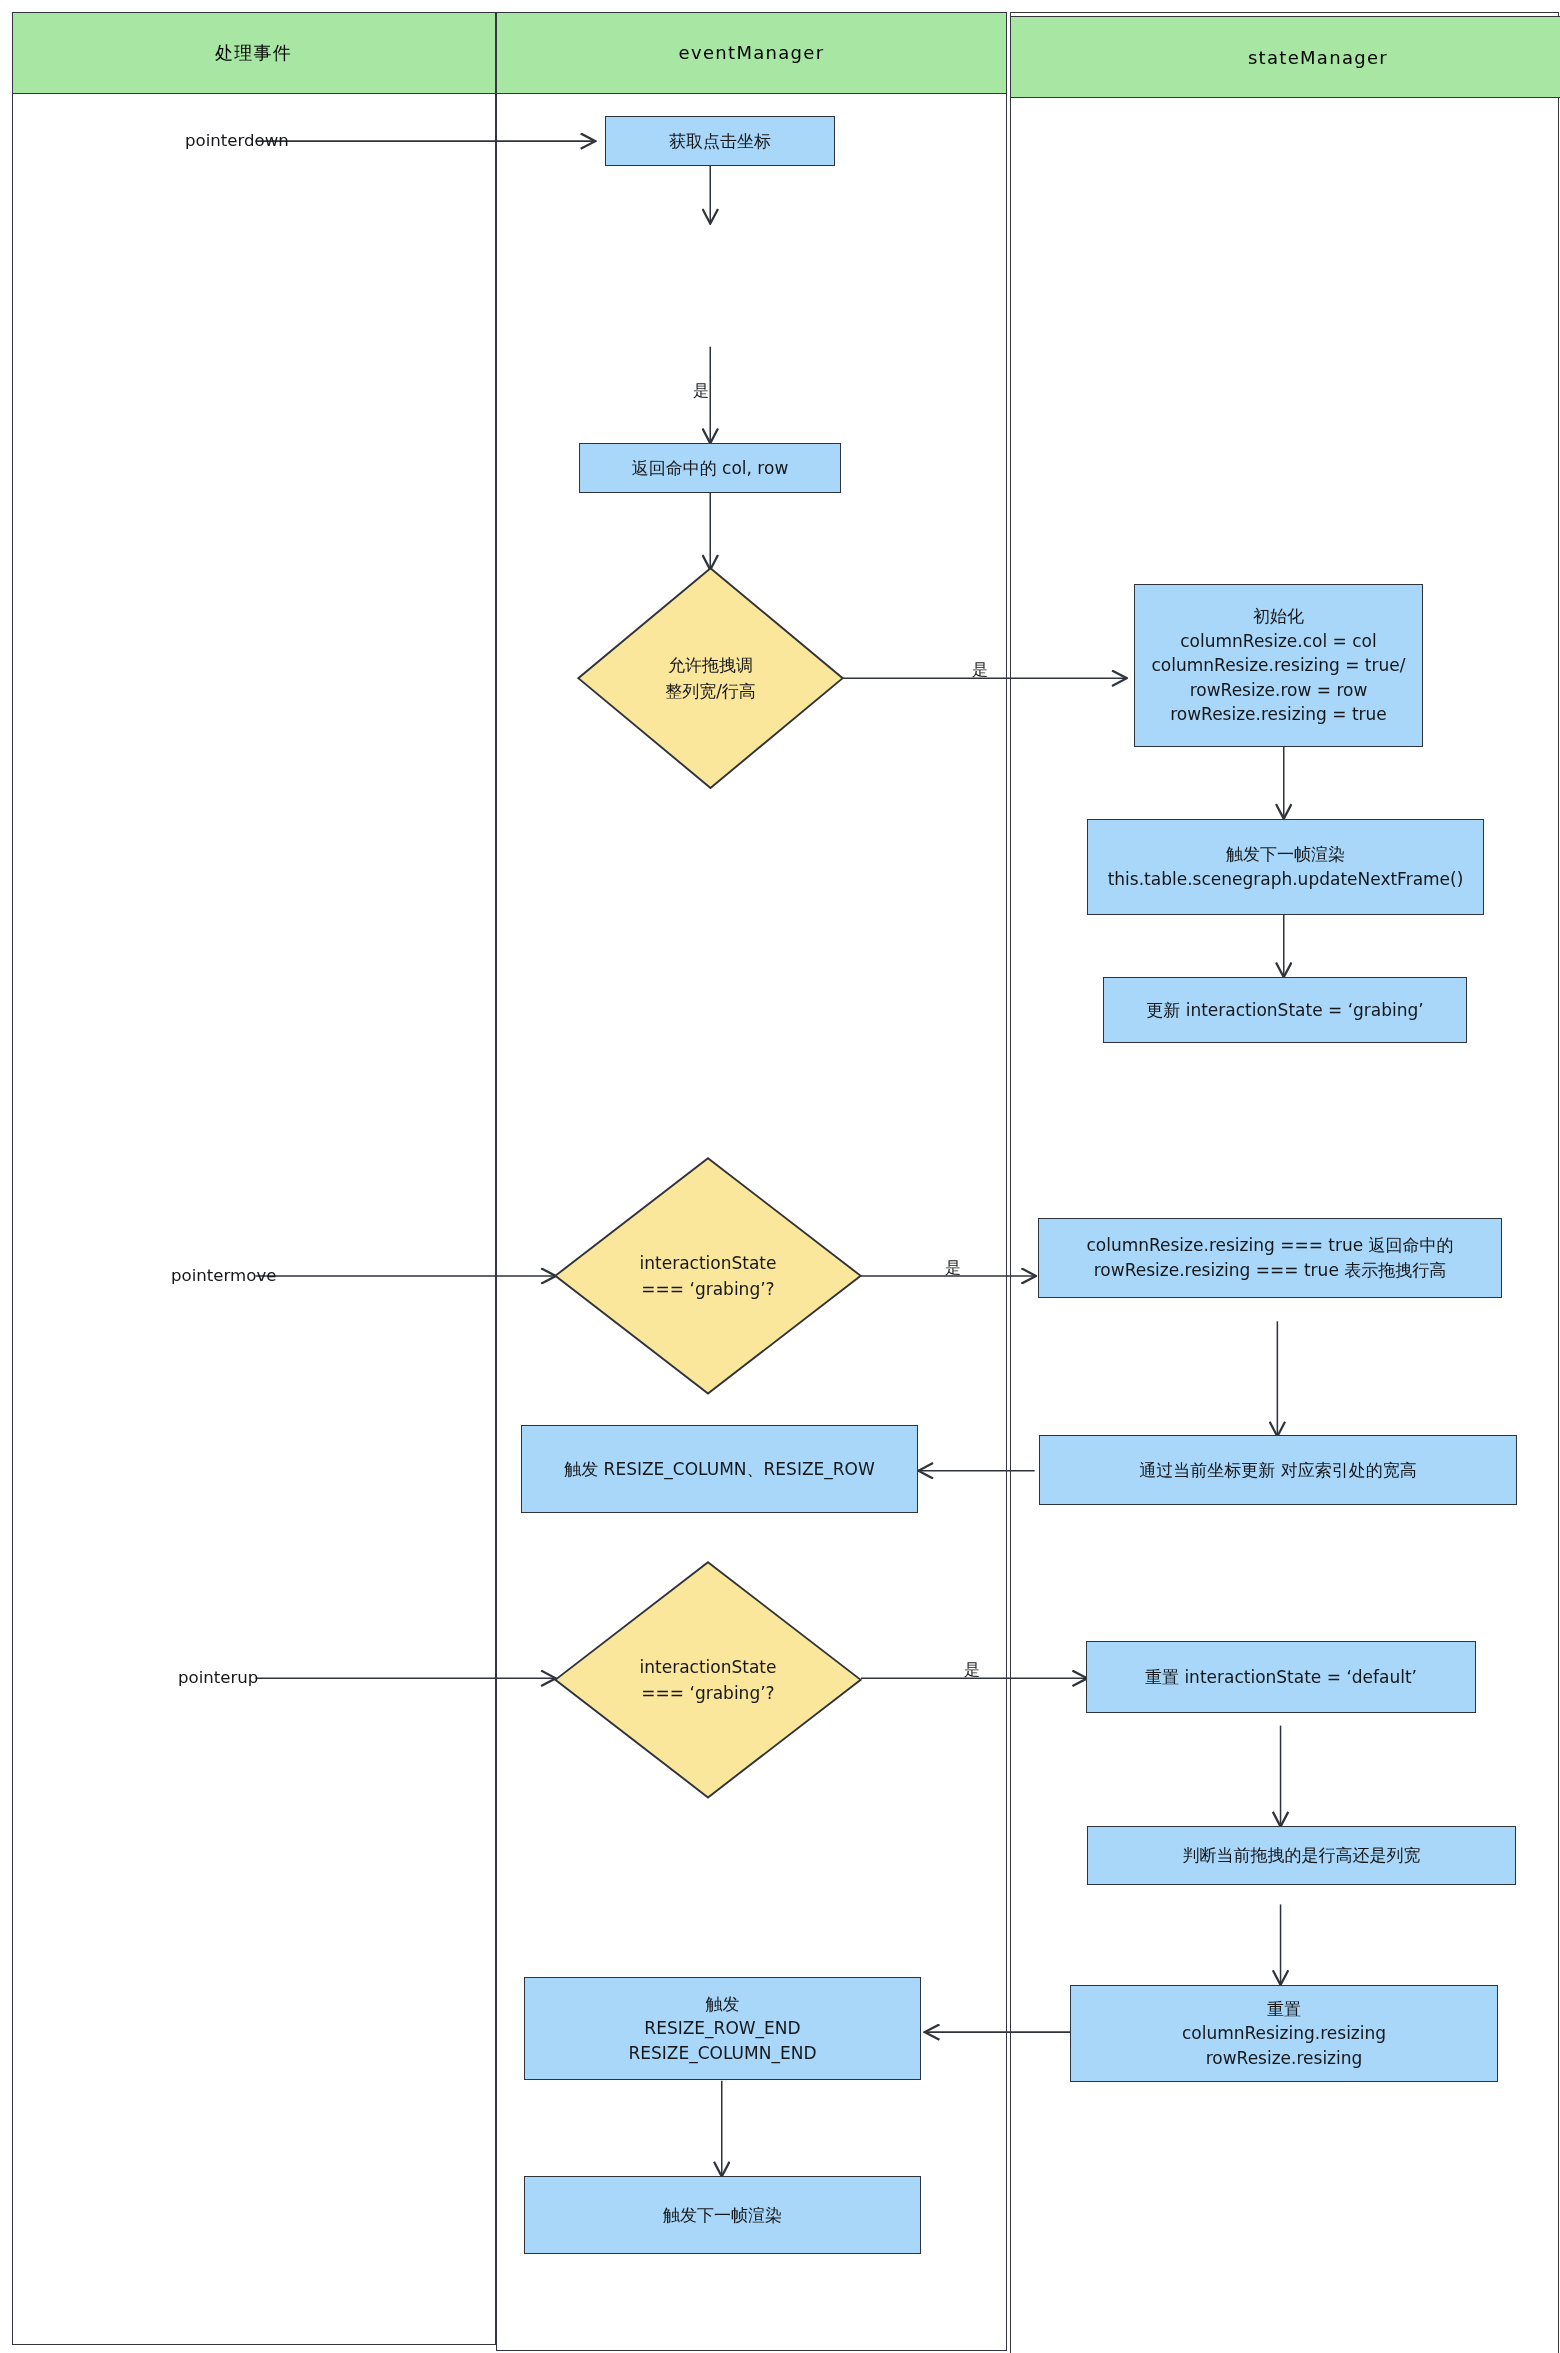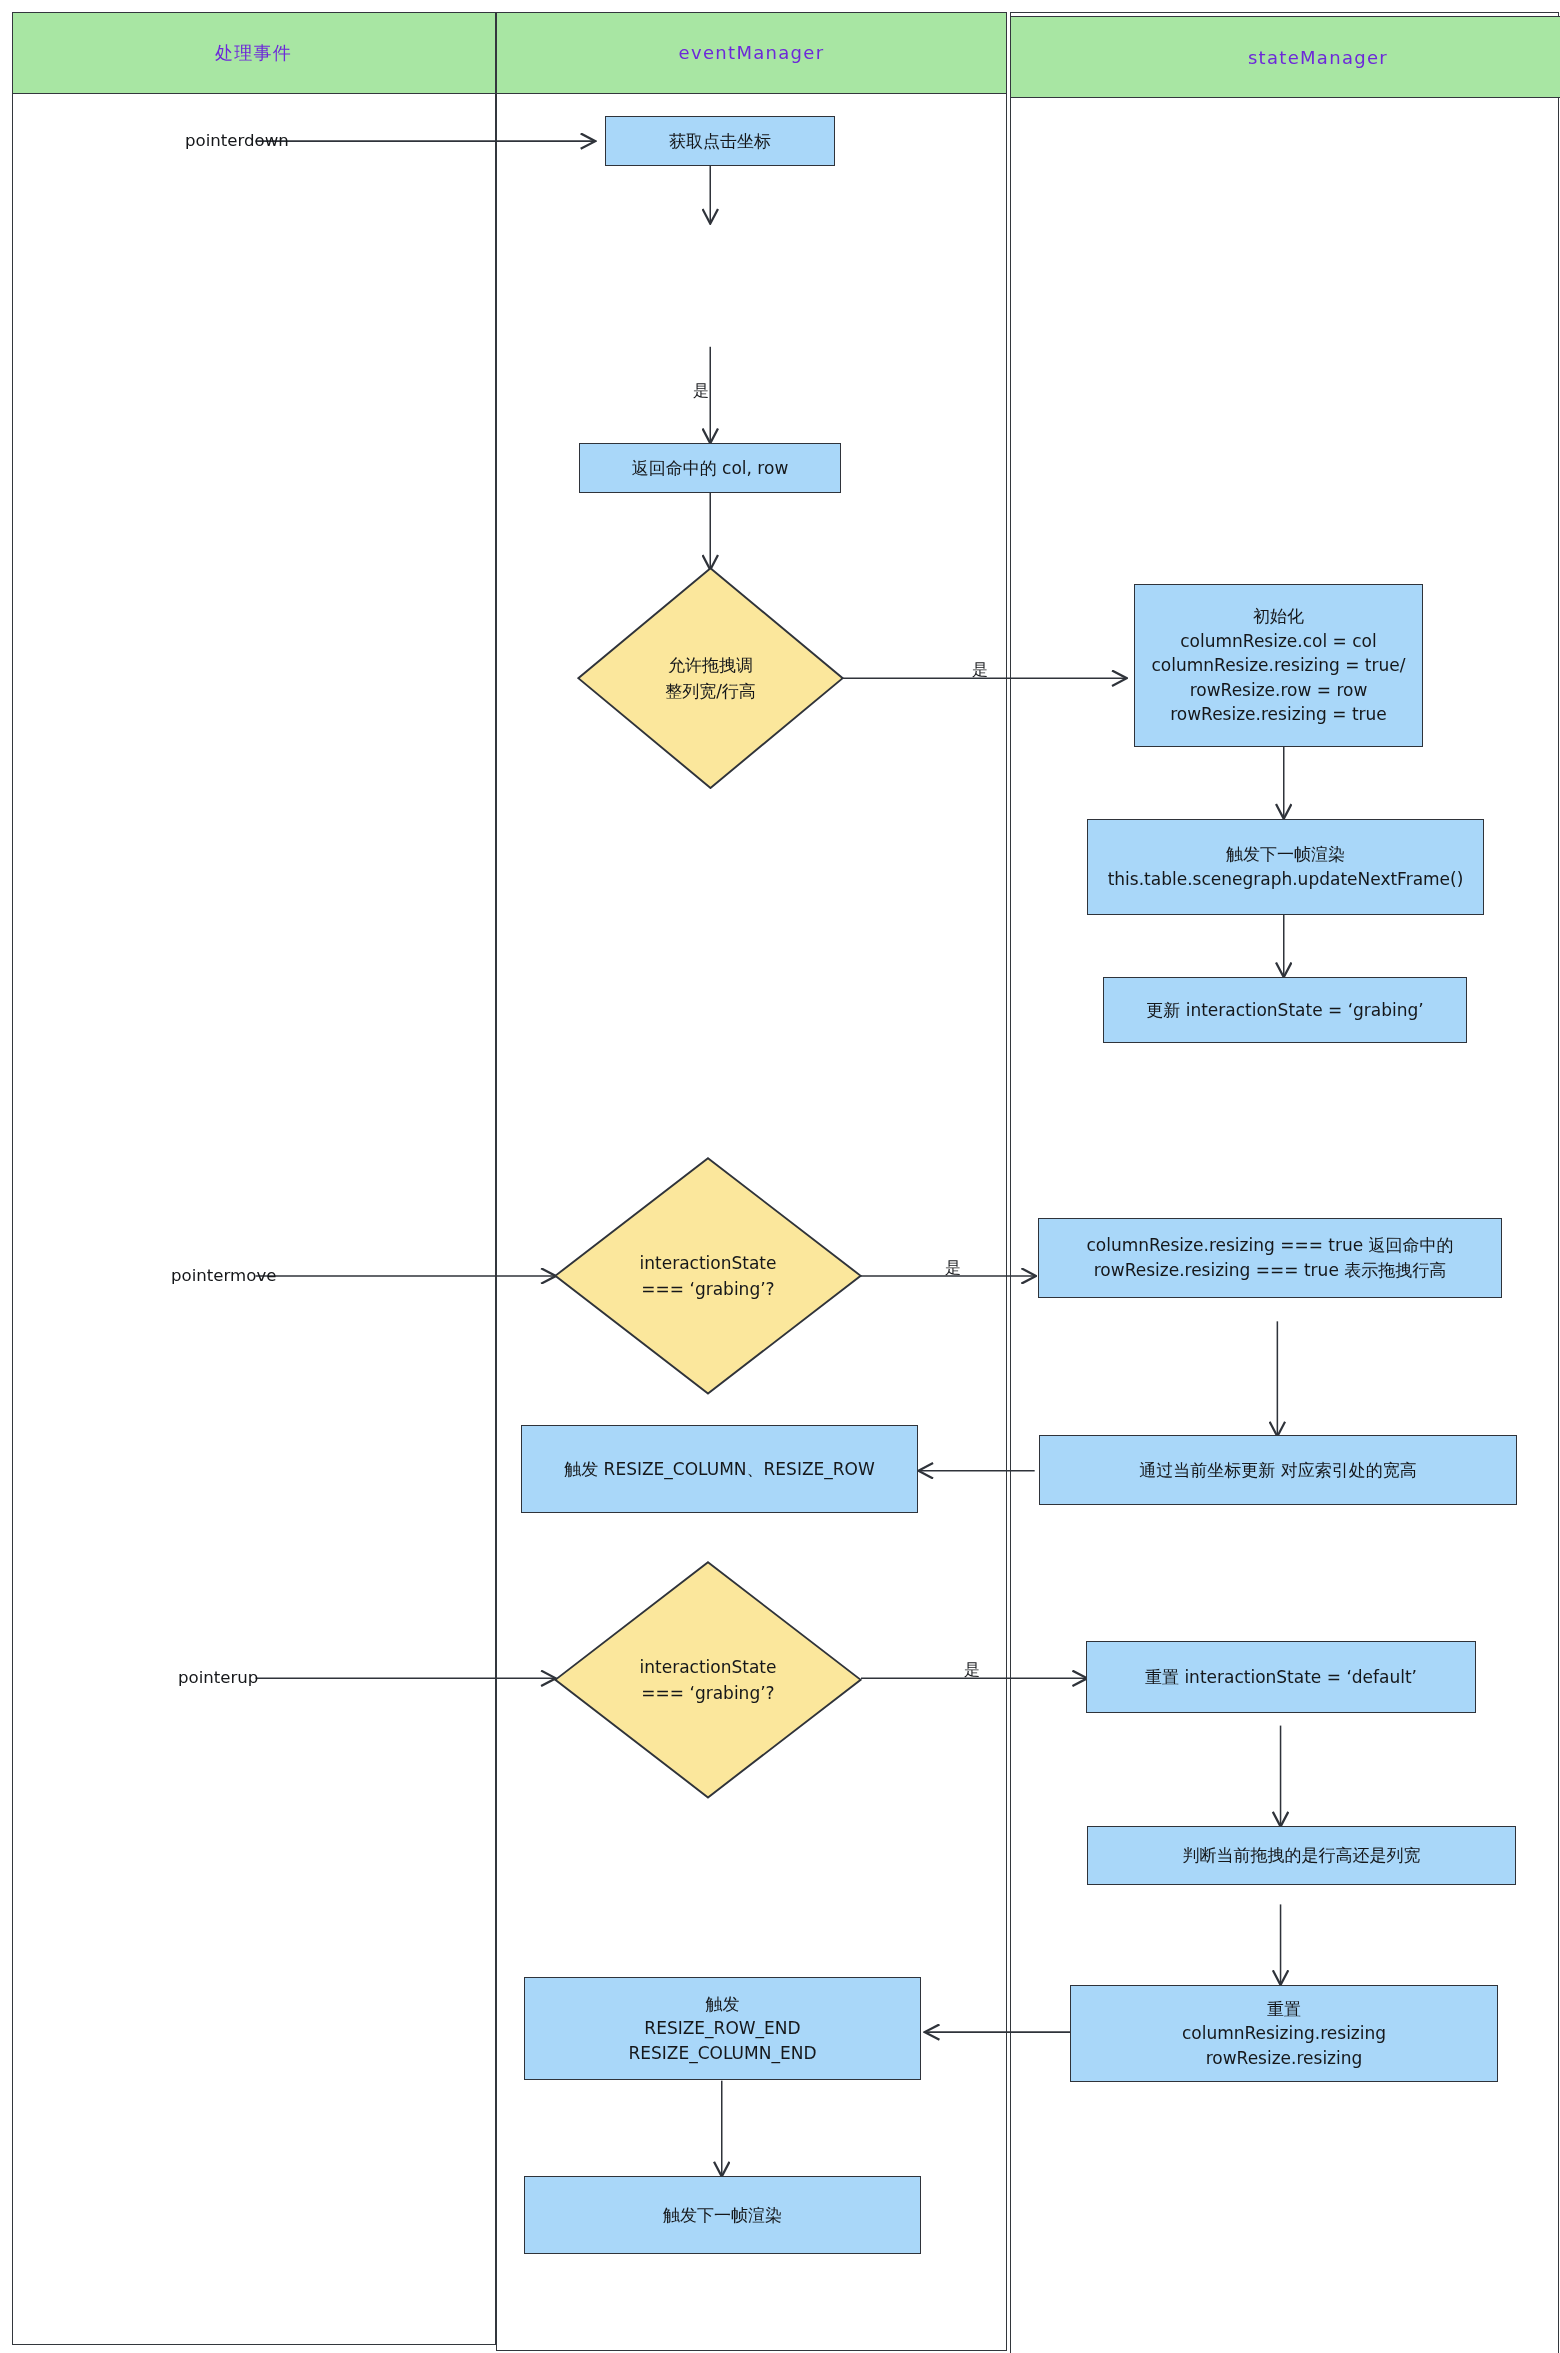--- a/index.html
+++ b/index.html
@@ -30,21 +30,21 @@
     box-sizing: border-box;
     border: 1.9px solid #33373d;
     background: #a8e6a3;
     display: flex;
     align-items: center;
     justify-content: center;
   }
   .lane-header span {
     font-family: "DejaVu Sans", sans-serif;
     font-size: 18px;
-    color: #6d28d9;
+    color: #000000;
     letter-spacing: 1.3px;
   }
 
   
   .node {
     position: absolute;
     box-sizing: border-box;
     display: flex;
     align-items: center;
     justify-content: center;

